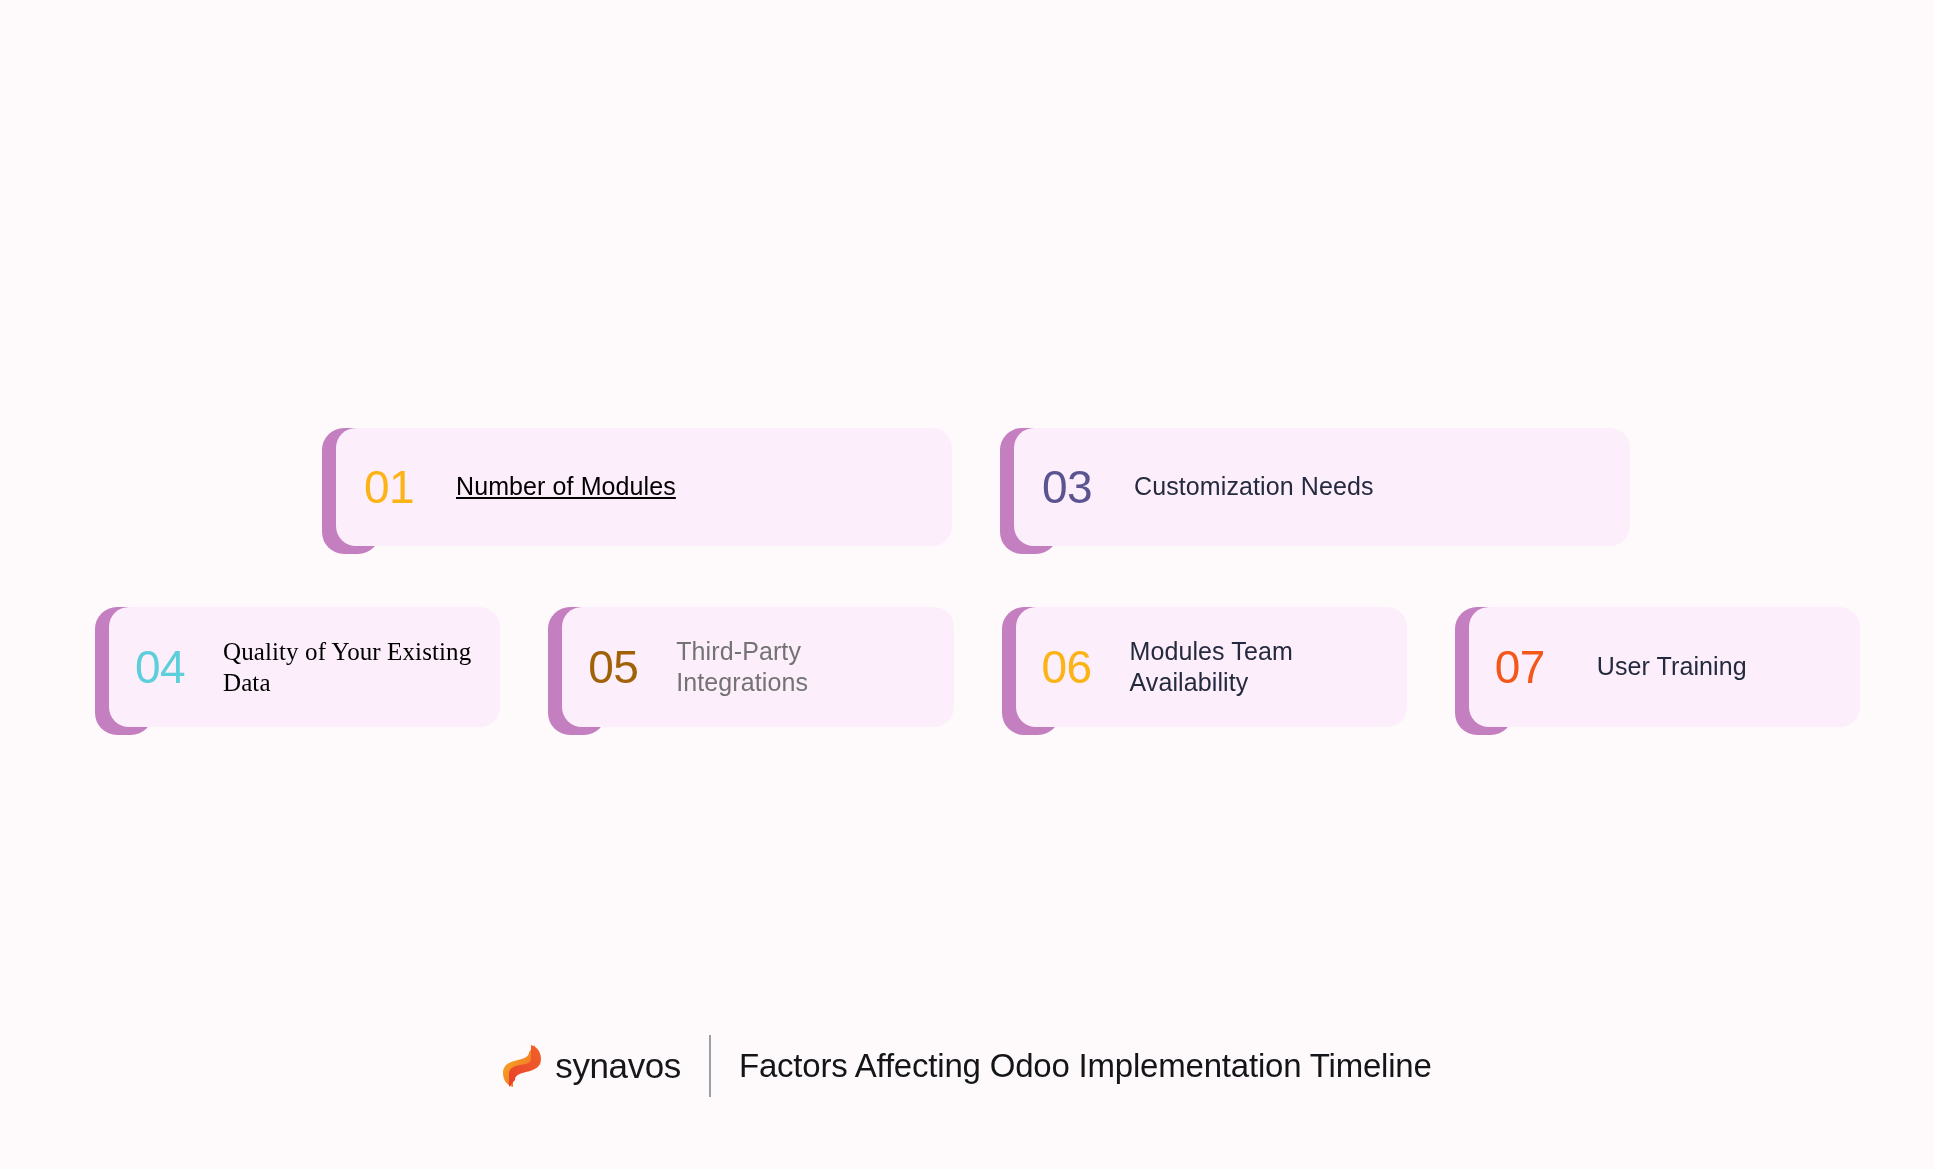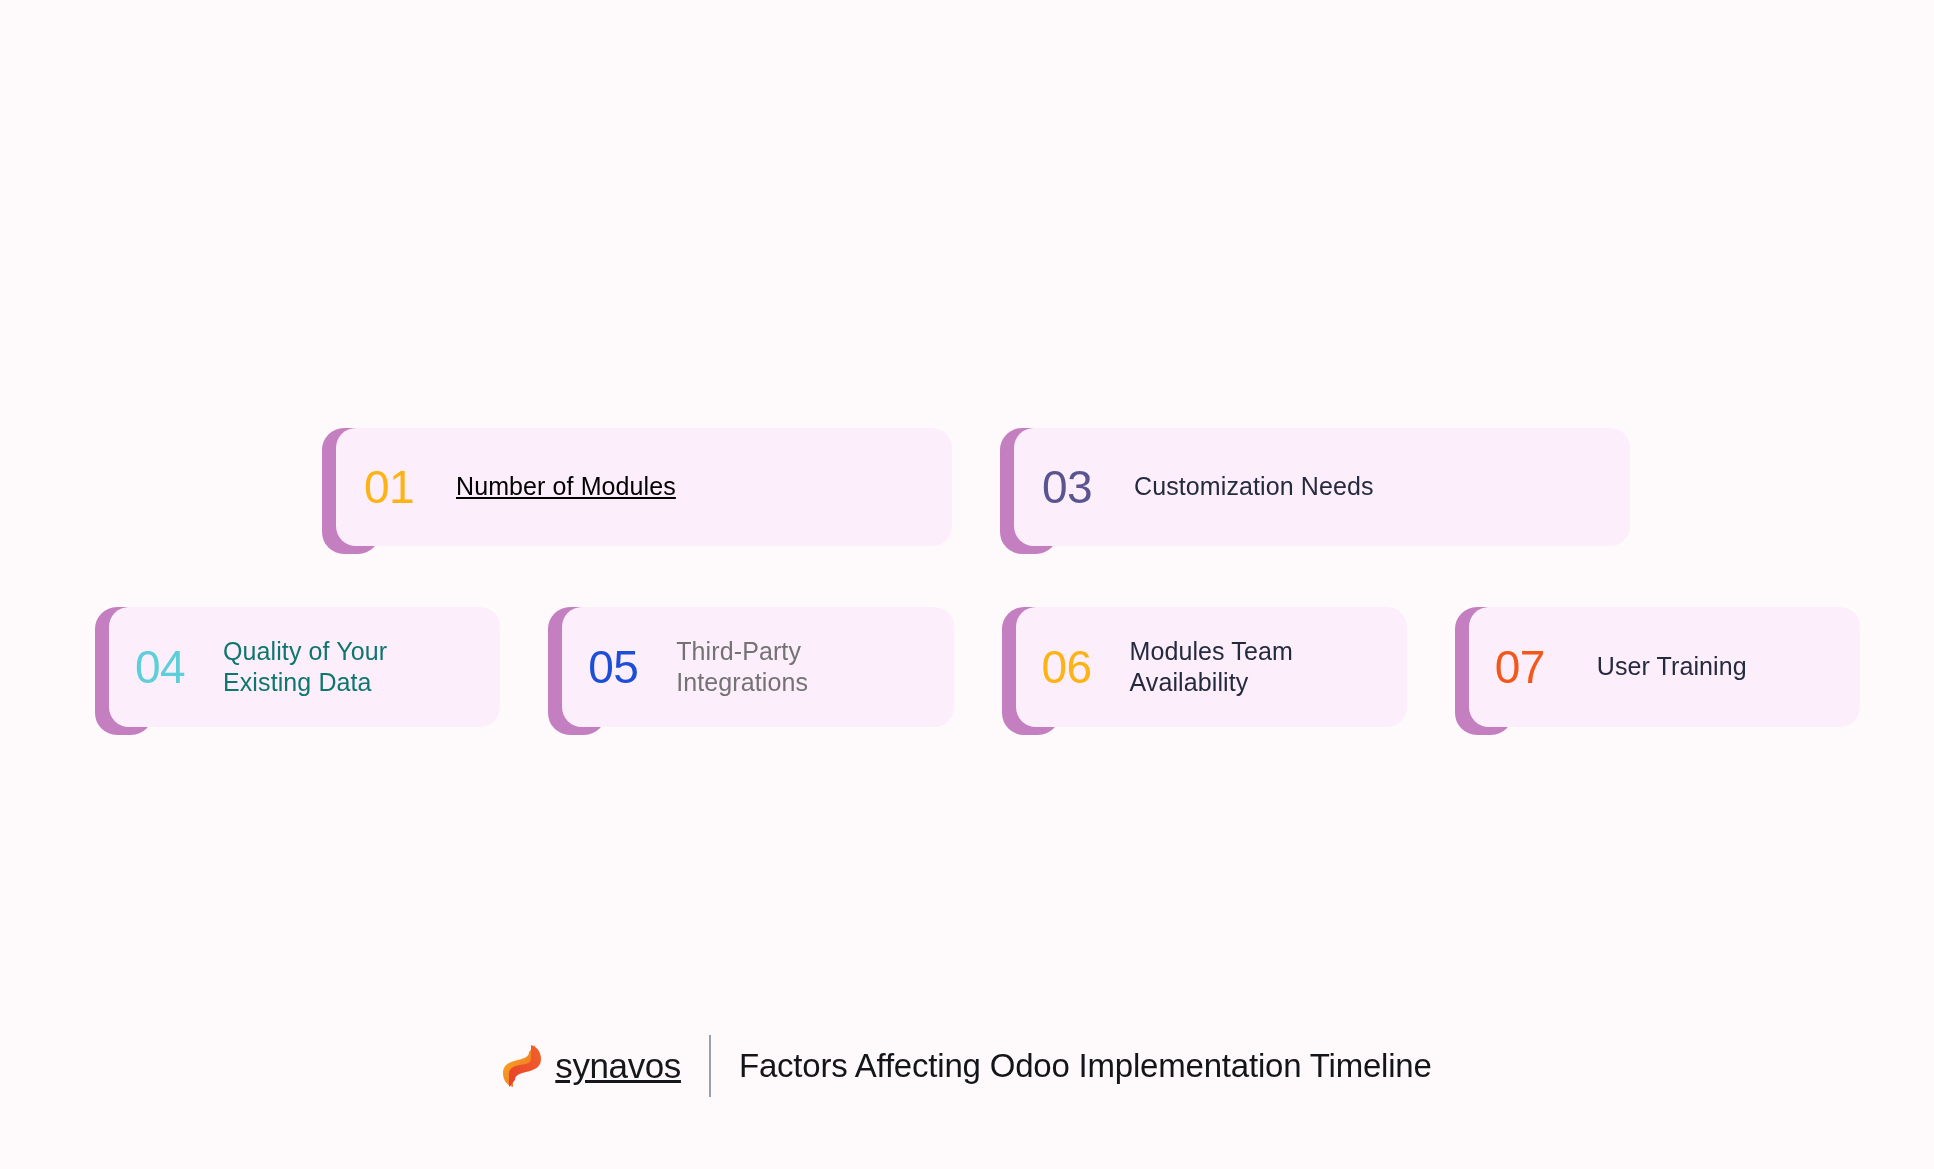--- a/index.html
+++ b/index.html
@@ -121,21 +121,20 @@
   .brand-mark {
     width: 40px;
     height: 46px;
     display: block;
   }
   .brand-name {
     font-size: 35px;
     color: #16171b;
     letter-spacing: -0.4px;
     font-weight: normal;
-    text-decoration: underline;
   }
   .footer-divider {
     width: 2px;
     height: 62px;
     background: #9aa0aa;
     margin: 0 28px;
     flex: 0 0 auto;
   }
   .footer-title {
     font-size: 33px;
@@ -161,26 +160,26 @@
         <div class="card-body">
           <div class="card-number" style="color: rgb(90, 85, 144);">03</div>
           <div class="card-label" style="color: rgb(37, 43, 62);">Customization Needs</div>
         </div>
       </div>
     </div>
   <div class="row" id="row-2">
       <div class="card" style="--accent: #c47fc0;">
         <div class="card-body">
           <div class="card-number" style="color: rgb(92, 207, 218);">04</div>
-          <div class="card-label" style="color: #0f766e;">Quality of Your Existing Data</div>
-        </div>
-      </div>
-      <div class="card" style="--accent: #c47fc0;">
-        <div class="card-body">
-          <div class="card-number" style="color: #1d4ed8;">05</div>
+          <div class="card-label" style="color: #000000; font-family: Liberation Serif, serif;">Quality of Your Existing Data</div>
+        </div>
+      </div>
+      <div class="card" style="--accent: #c47fc0;">
+        <div class="card-body">
+          <div class="card-number" style="color: #a16207;">05</div>
           <div class="card-label" style="color: #737373;">Third-Party Integrations</div>
         </div>
       </div>
       <div class="card" style="--accent: #c47fc0;">
         <div class="card-body">
           <div class="card-number" style="color: rgb(251, 179, 21);">06</div>
           <div class="card-label" style="color: rgb(37, 43, 62);">Modules Team Availability</div>
         </div>
       </div>
       <div class="card single" style="--accent: #c47fc0;">

